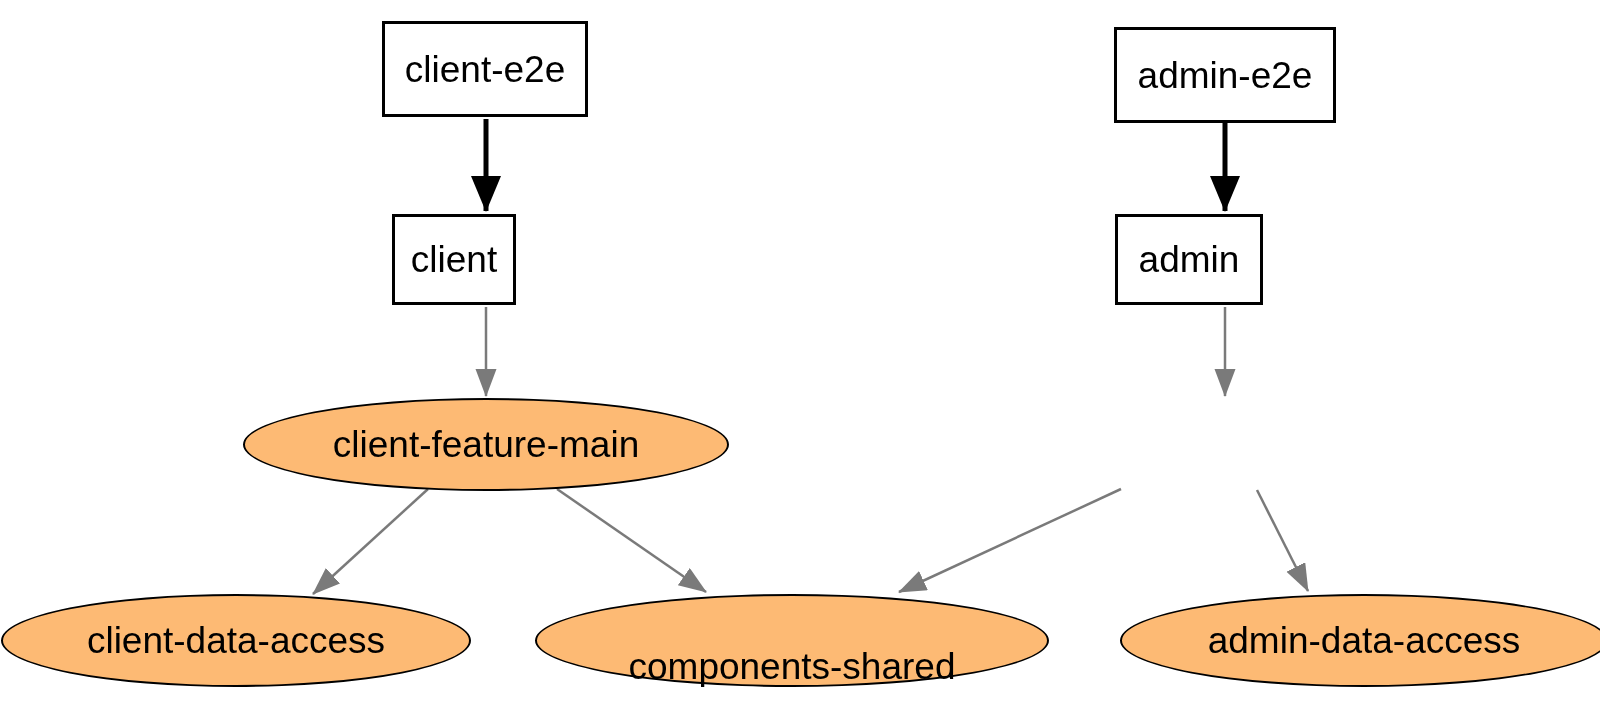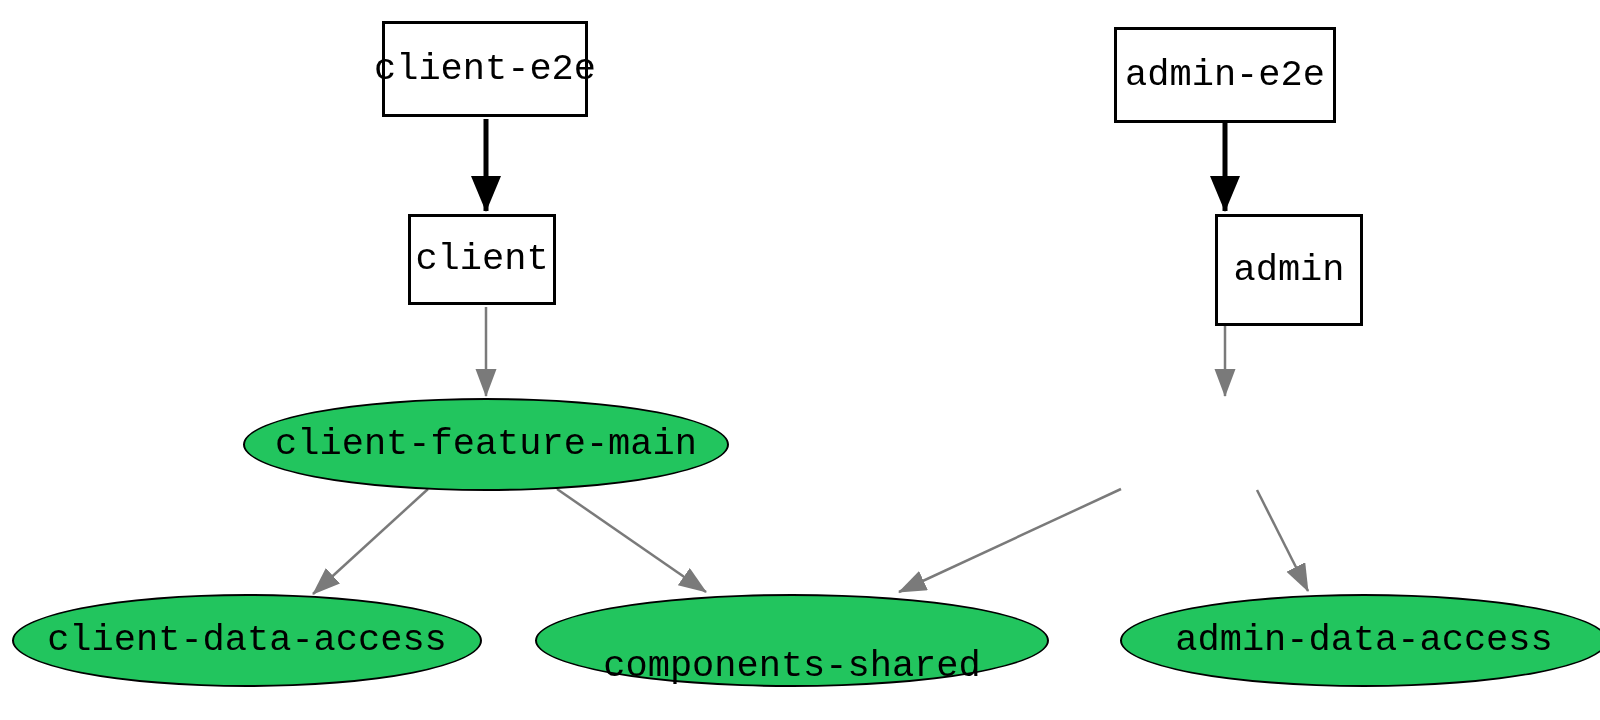--- a/index.html
+++ b/index.html
@@ -5,21 +5,21 @@
   html, body {
     margin: 0;
     padding: 0;
     background: #ffffff;
   }
   #stage {
     position: relative;
     width: 1600px;
     height: 720px;
     background: #ffffff;
-    font-family: Liberation Mono, monospace;
+    font-family: Liberation Sans, sans-serif;
     overflow: hidden;
   }
   #edges {
     position: absolute;
     left: 0;
     top: 0;
     width: 1600px;
     height: 720px;
   }
   .node {
@@ -32,32 +32,32 @@
     font-size: 37px;
     line-height: 1;
     white-space: nowrap;
     letter-spacing: 0px;
   }
   .node.rect {
     background: #ffffff;
     border: 3px solid #000000;
   }
   .node.ellipse {
-    background: #22c55e;
+    background: #fdba74;
     border: 2px solid #000000;
     border-radius: 50%;
   }
   
   #n-client-e2e   { left: 382px;  top: 21px;  width: 206px; height: 96px; }
   #n-admin-e2e    { left: 1114px; top: 27px;  width: 222px; height: 96px; }
-  #n-client       { left: 408px;  top: 214px; width: 148px; height: 91px; justify-content: center; }
-  #n-admin        { left: 1215px; top: 214px; width: 148px; height: 112px; }
+  #n-client       { left: 392px;  top: 214px; width: 124px; height: 91px; justify-content: center; }
+  #n-admin        { left: 1115px; top: 214px; width: 148px; height: 91px; }
   #n-client-feature-main       { left: 243px;  top: 398px; width: 486px; height: 93px; }
   #n-admin-feature-permissions { left: 894px;  top: 398px; width: 658px; height: 93px; }
-  #n-client-data-access        { left: 12px;   top: 594px; width: 470px; height: 93px; }
+  #n-client-data-access        { left: 1px;   top: 594px; width: 470px; height: 93px; }
   #n-components-shared         { left: 535px;  top: 594px; width: 514px; height: 93px; align-items: flex-end; }
   #n-admin-data-access         { left: 1120px; top: 594px; width: 488px; height: 93px; }
 </style>
 </head>
 <body>
 
 <div id="stage">
 
   <svg id="edges" viewBox="0 0 1600 720" xmlns="http://www.w3.org/2000/svg">
     <defs>

